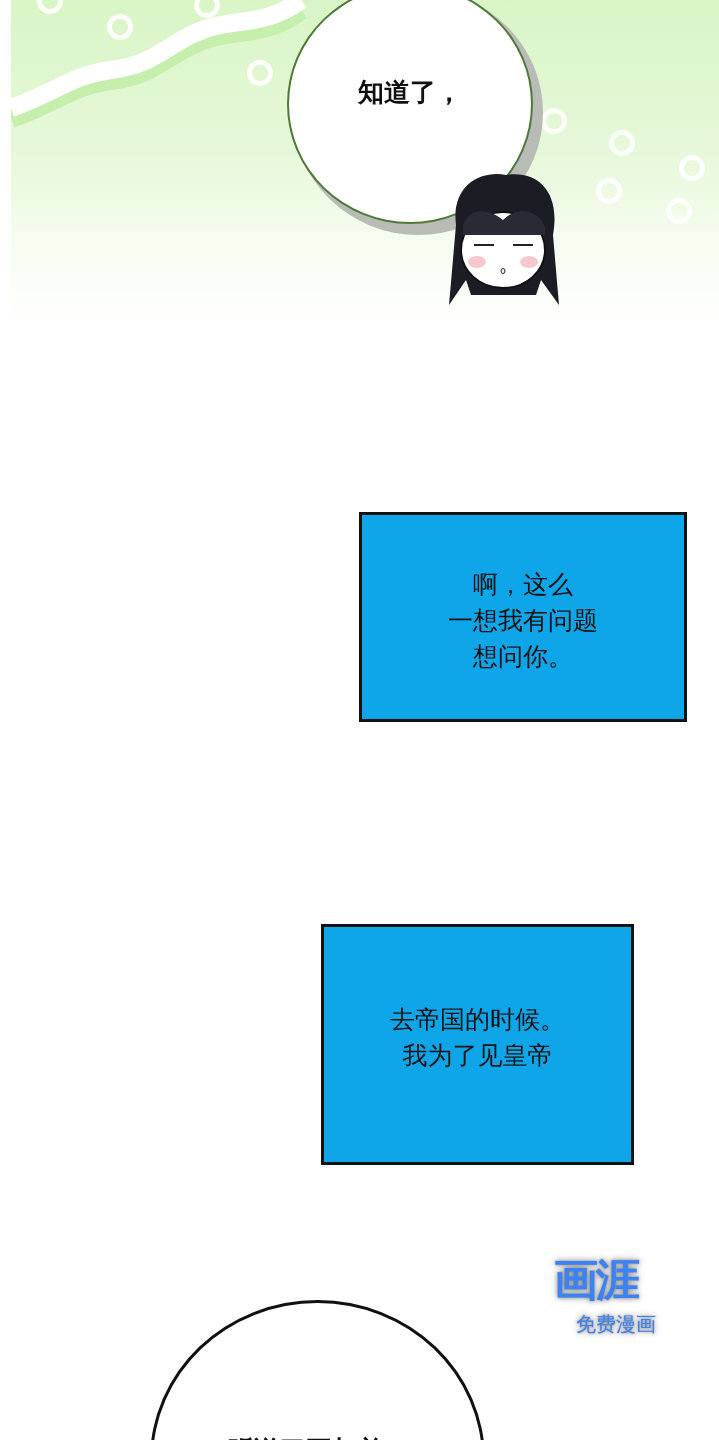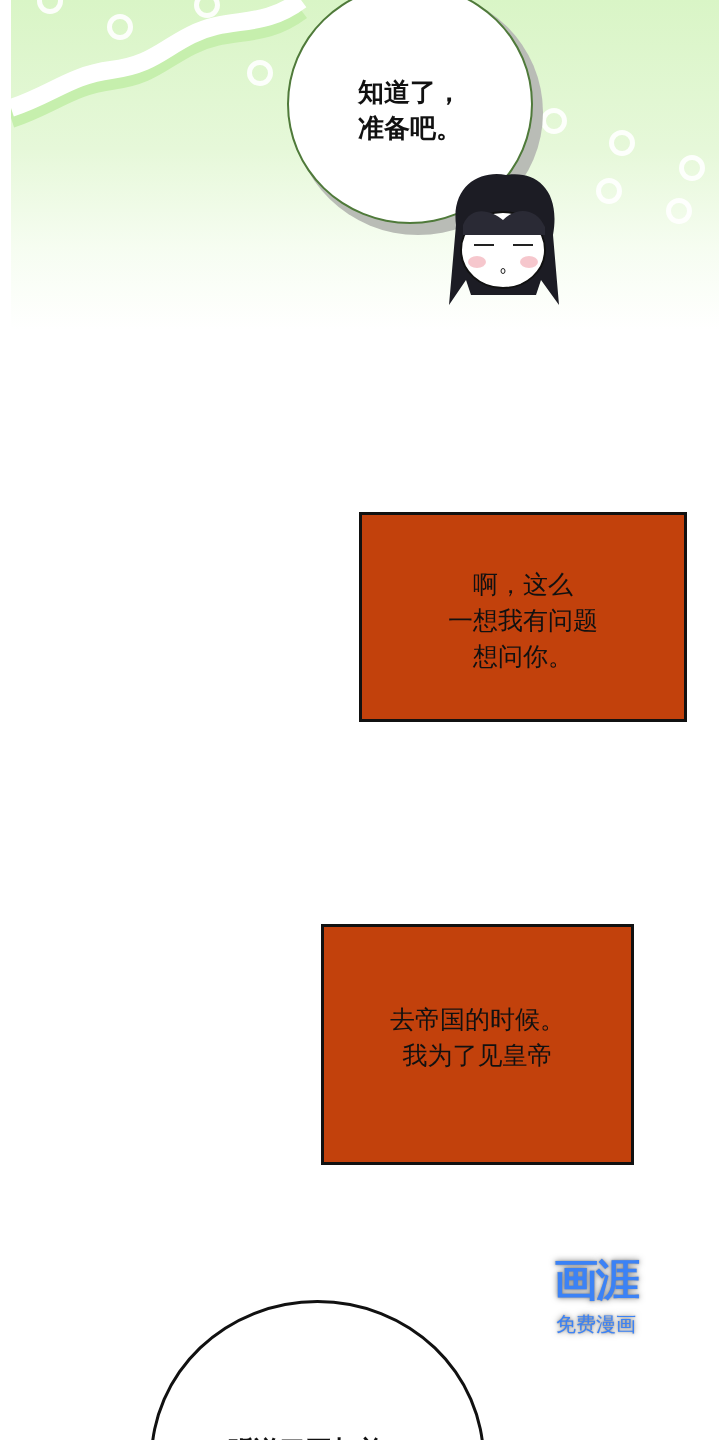--- a/index.html
+++ b/index.html
@@ -5,30 +5,30 @@
   html,body{margin:0;padding:0;}
   body{width:719px;height:1440px;overflow:hidden;background:#fff;position:relative;font-family:"DejaVu Sans",sans-serif;}
   .panel-top{position:absolute;left:11px;top:0;width:719px;height:330px;
     background:linear-gradient(180deg,#d9f5c6 0%,#e6f8d9 45%,#f6fdf1 75%,#ffffff 100%);overflow:hidden;}
   .wave{position:absolute;left:0;top:0;}
   .ring{position:absolute;border:5px solid #fff;border-radius:50%;opacity:.9;}
   .bubble-shadow{position:absolute;left:282px;top:-10px;width:250px;height:245px;border-radius:50%;background:#b9bcb6;}
   .bubble{position:absolute;left:276px;top:-16px;width:246px;height:240px;border-radius:50%;background:#fff;border:2px solid #4f7a3a;box-sizing:border-box;}
   .bubble-text{position:absolute;left:0;top:88px;width:100%;text-align:center;font-size:26px;font-weight:bold;line-height:36px;color:#111;}
   .char-head{position:absolute;left:430px;top:165px;width:125px;height:150px;}
-  .box{position:absolute;border:3px solid #111;background:#c2410c;box-sizing:border-box;}
+  .box{position:absolute;border:3px solid #111;background:#0ea5e9;box-sizing:border-box;}
   .box1{left:359px;top:512px;width:328px;height:210px;}
   .box2{left:321px;top:924px;width:313px;height:241px;}
   .box-text{position:absolute;left:0;width:100%;text-align:center;font-size:25px;line-height:36px;color:#111;}
   .box1 .box-text{top:52px;}
   .box2 .box-text{top:75px;}
   .watermark{position:absolute;left:536px;top:1255px;width:120px;text-align:center;color:#3b82f6;
     text-shadow:0 0 6px #777,0 0 2px #999;}
   .wm-logo{font-size:44px;font-weight:bold;letter-spacing:-2px;line-height:50px;}
-  .wm-sub{font-size:20px;line-height:26px;margin-top:6px;}
+  .wm-sub{font-size:20px;line-height:26px;margin-top:6px;text-align:right;}
   .bottom-bubble{position:absolute;left:150px;top:1300px;width:335px;height:320px;border-radius:50%;border:3px solid #111;box-sizing:border-box;background:#fff;}
   .bottom-text{position:absolute;left:75px;top:130px;font-size:26px;font-weight:bold;color:#111;white-space:nowrap;}
 </style>
 </head>
 <body>
 
 <div class="panel-top">
   <svg class="wave" width="719" height="330" viewBox="0 0 719 330">
     <path d="M0,118 C40,105 60,85 100,80 C140,75 150,60 180,45 C220,25 250,40 290,10" stroke="#c6efad" stroke-width="20" fill="none"></path>
     <path d="M0,108 C40,95 60,75 100,70 C140,65 150,50 180,35 C220,15 250,30 290,0" stroke="#ffffff" stroke-width="18" fill="none"></path>
@@ -40,21 +40,20 @@
   <div class="ring" style="left:530px;top:108px;width:16px;height:16px;"></div>
   <div class="ring" style="left:598px;top:130px;width:16px;height:16px;"></div>
   <div class="ring" style="left:668px;top:155px;width:16px;height:16px;"></div>
   <div class="ring" style="left:585px;top:178px;width:16px;height:16px;"></div>
   <div class="ring" style="left:655px;top:198px;width:16px;height:16px;"></div>
 
   <div class="bubble-shadow"></div>
   <div class="bubble">
     <div class="bubble-text">
       <div>知道了，</div>
-      <div>准备吧。</div>
     </div>
   </div>
 
   <svg class="char-head" viewBox="0 0 125 150">
     <path d="M15,60 C10,20 40,5 65,10 C95,5 120,25 112,70 L118,140 L100,115 L95,130 L30,130 L25,115 L8,140 Z" fill="#1c1c24"></path>
     <ellipse cx="62" cy="85" rx="42" ry="38" fill="#fff" stroke="#111" stroke-width="2"></ellipse>
     <path d="M22,60 C30,40 50,45 62,55 C75,42 95,42 104,62 L104,70 L22,70 Z" fill="#2a2a35"></path>
     <line x1="33" y1="80" x2="53" y2="80" stroke="#222" stroke-width="2"></line>
     <line x1="72" y1="80" x2="92" y2="80" stroke="#222" stroke-width="2"></line>
     <ellipse cx="36" cy="97" rx="9" ry="6" fill="#f4b9c0" opacity=".8"></ellipse>

